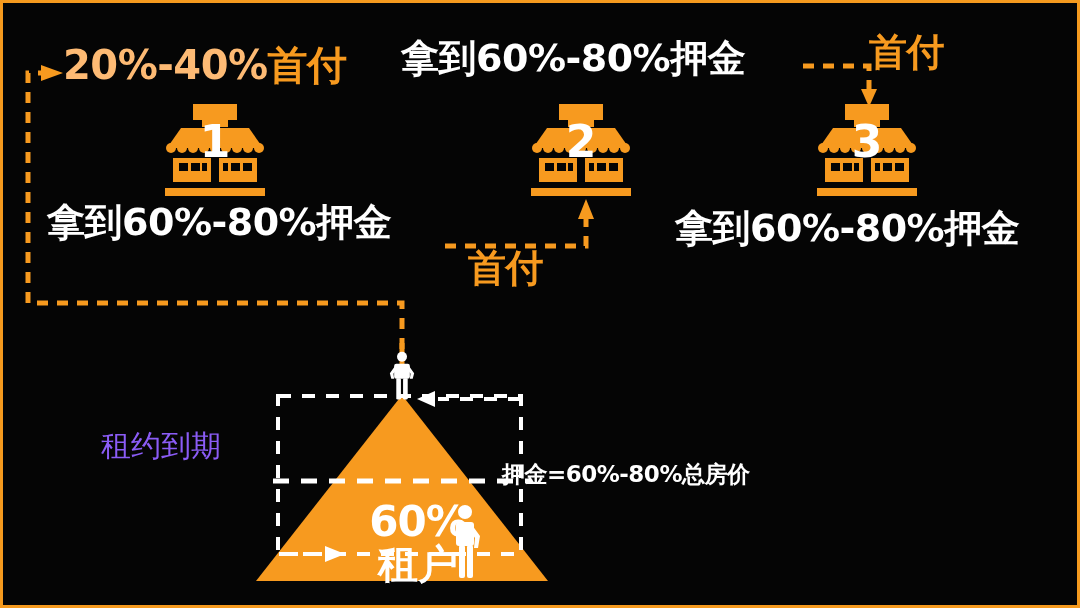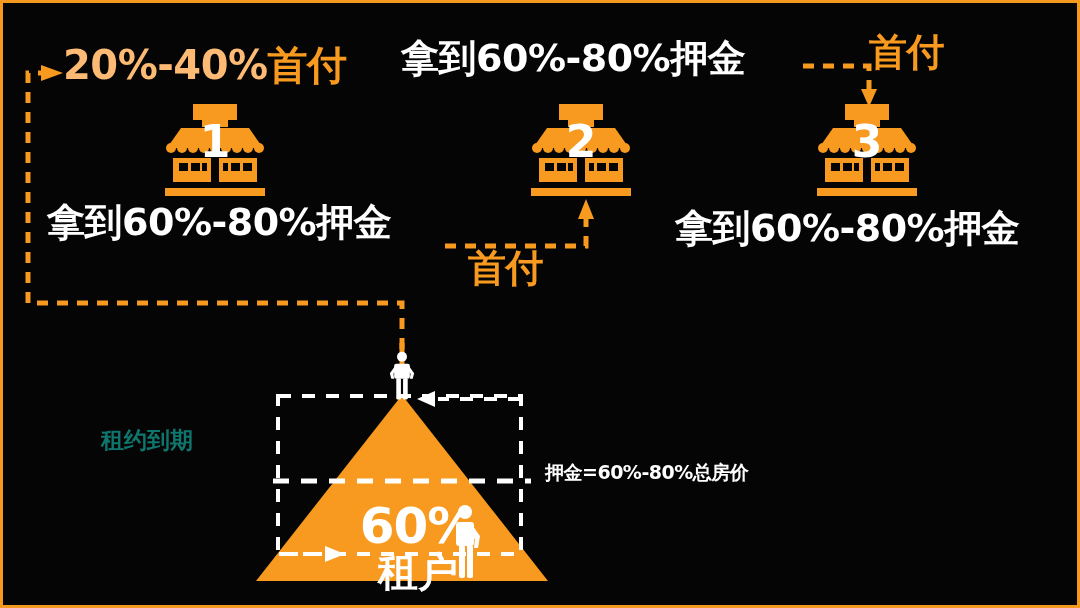--- a/index.html
+++ b/index.html
@@ -71,42 +71,42 @@
   #lbl-deposit-3 {
     left: 672px; top: 206px;
     font-size: 38px;
     color: #FFFFFF;
   }
 
   
   #lbl-lease {
     position: absolute;
     left: 98px; top: 420px;
-    font-size: 23px;
-    font-weight: 700;
-    color: #0f766e;
+    font-size: 30px;
+    font-weight: 400;
+    color: #8b5cf6;
     line-height: 1.55;
     white-space: nowrap;
   }
   #lbl-deposit-formula {
-    left: 542px; top: 460px;
-    font-size: 19px;
+    left: 499px; top: 460px;
+    font-size: 23px;
     color: #FFFFFF;
   }
   #lbl-pyramid {
     position: absolute;
     left: 330px; top: 498px;
     width: 170px;
     text-align: center;
     color: #FFFFFF;
     font-weight: 700;
     line-height: 1.02;
     white-space: nowrap;
   }
-  #lbl-pyramid .pct { font-size: 50px; display:block; letter-spacing:-1px;}
+  #lbl-pyramid .pct { font-size: 42px; display:block; letter-spacing:-1px;}
   #lbl-pyramid .cn  { font-size: 40px; display:block; }
 
   
   .shop {
     position: absolute;
     width: 116px;
     height: 92px;
   }
   #shop-1 { left: 154px; top: 101px; }
   #shop-2 { left: 520px; top: 101px; }

